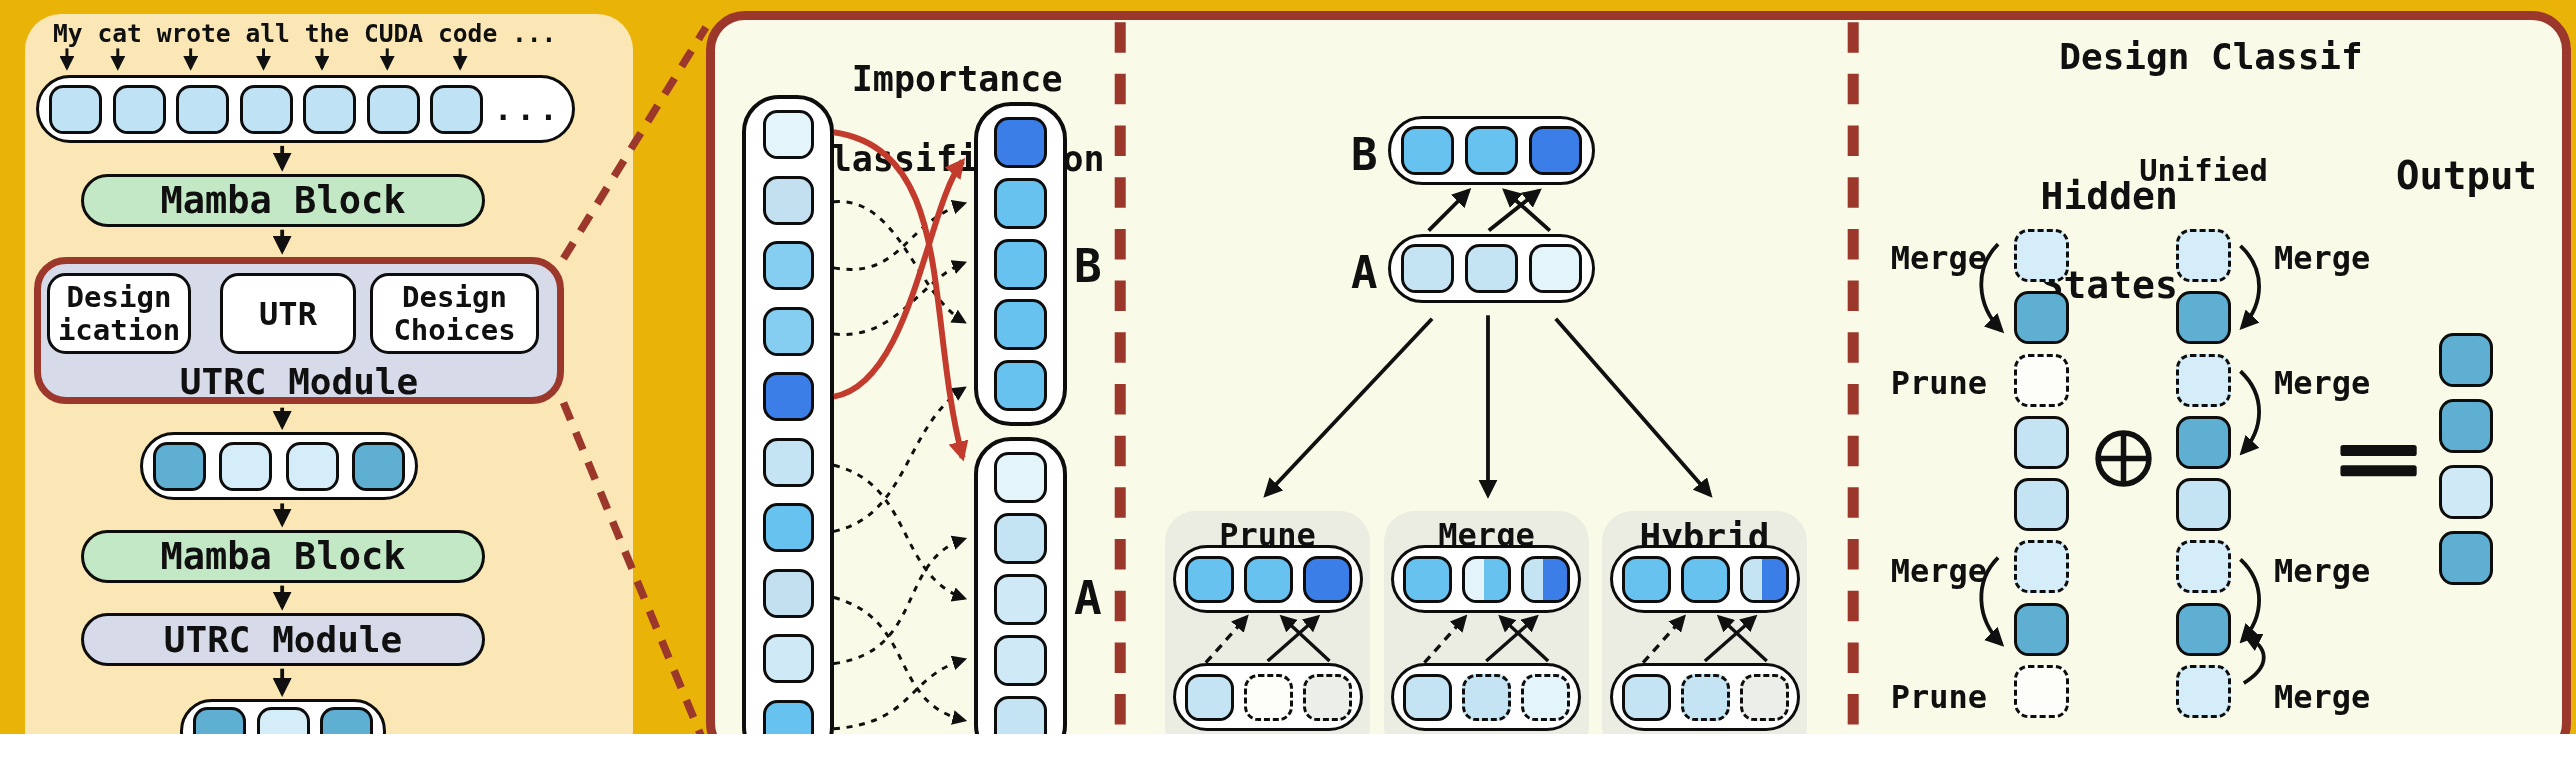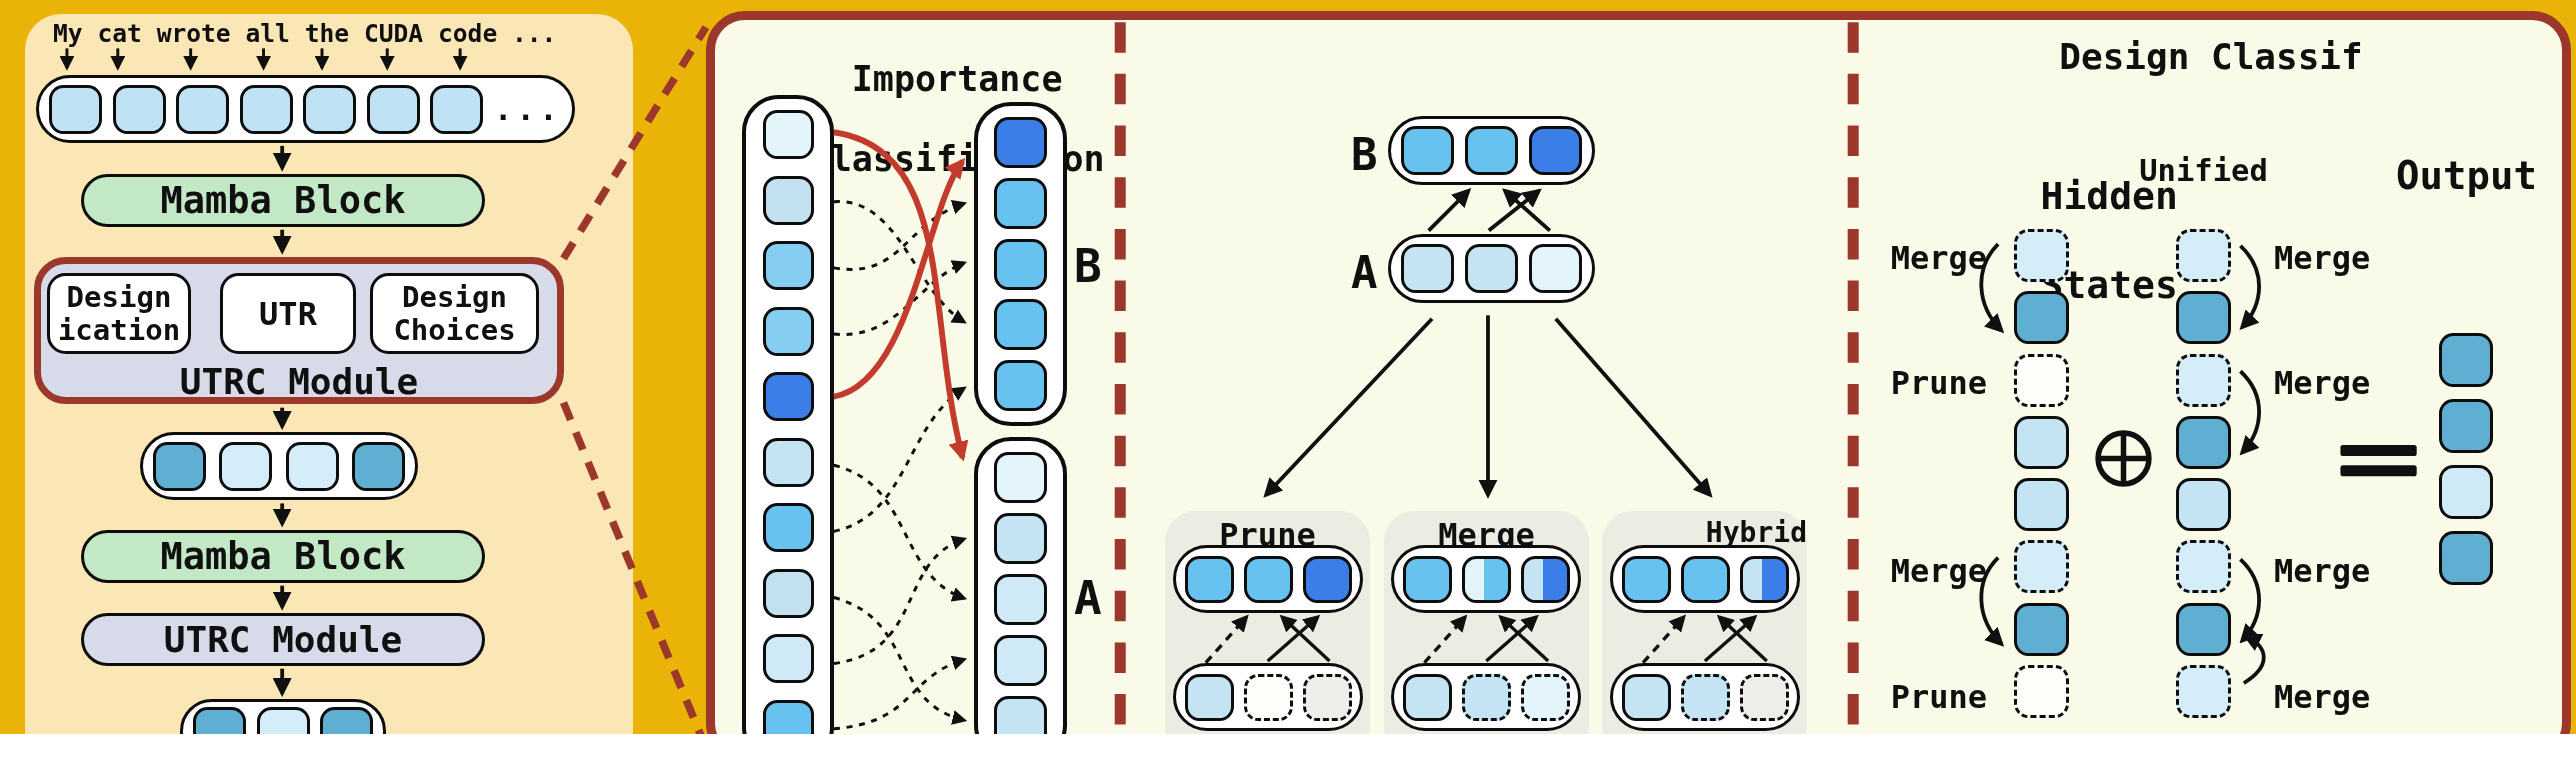--- a/index.html
+++ b/index.html
@@ -154,21 +154,21 @@
       <div class="token" style="background: linear-gradient(90deg, rgb(228, 244, 251) 0px, rgb(228, 244, 251) 45%, rgb(104, 194, 239) 45%, rgb(104, 194, 239) 100%);"></div>
       <div class="token" style="background: linear-gradient(90deg, rgb(197, 228, 243) 0px, rgb(197, 228, 243) 45%, rgb(60, 126, 232) 45%, rgb(60, 126, 232) 100%);"></div>
     </div>
   <div class="strip hstrip" style="left:1391px;top:663px;width:190px;height:68px;--tw:49px;--th:47px;padding:0 8.5px;border-radius:34px;">
       <div class="token" style="background: rgb(197, 228, 243);"></div>
       <div class="token dashed" style="background: rgb(197, 228, 243);"></div>
       <div class="token dashed" style="background: rgb(228, 244, 251);"></div>
     </div>
 
   <div class="card" style="left:1602px;top:511px;width:205px;height:246px;background:#ECEDE2;"></div>
-  <div class="lbl tc" style="left:1602px;top:516px;width:205px;font-size:28px;text-align:right;">Hybrid</div>
+  <div class="lbl tc" style="left:1602px;top:516px;width:205px;font-size:36px;">Hybrid</div>
   <div class="strip hstrip" style="left:1610px;top:545px;width:190px;height:68px;--tw:49px;--th:47px;padding:0 8.5px;border-radius:34px;">
       <div class="token" style="background: rgb(104, 194, 239);"></div>
       <div class="token" style="background: rgb(104, 194, 239);"></div>
       <div class="token" style="background: linear-gradient(90deg, rgb(197, 228, 243) 0px, rgb(197, 228, 243) 45%, rgb(60, 126, 232) 45%, rgb(60, 126, 232) 100%);"></div>
     </div>
   <div class="strip hstrip" style="left:1610px;top:663px;width:190px;height:68px;--tw:49px;--th:47px;padding:0 8.5px;border-radius:34px;">
       <div class="token" style="background: rgb(197, 228, 243);"></div>
       <div class="token dashed" style="background: rgb(197, 228, 243);"></div>
       <div class="token dashed" style="background: rgb(236, 238, 233);"></div>
     </div>

